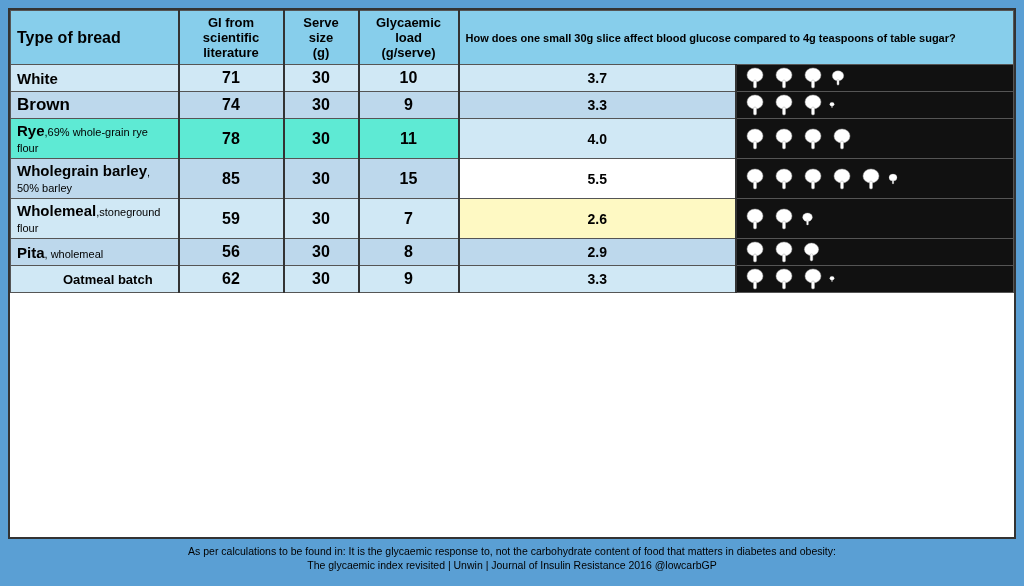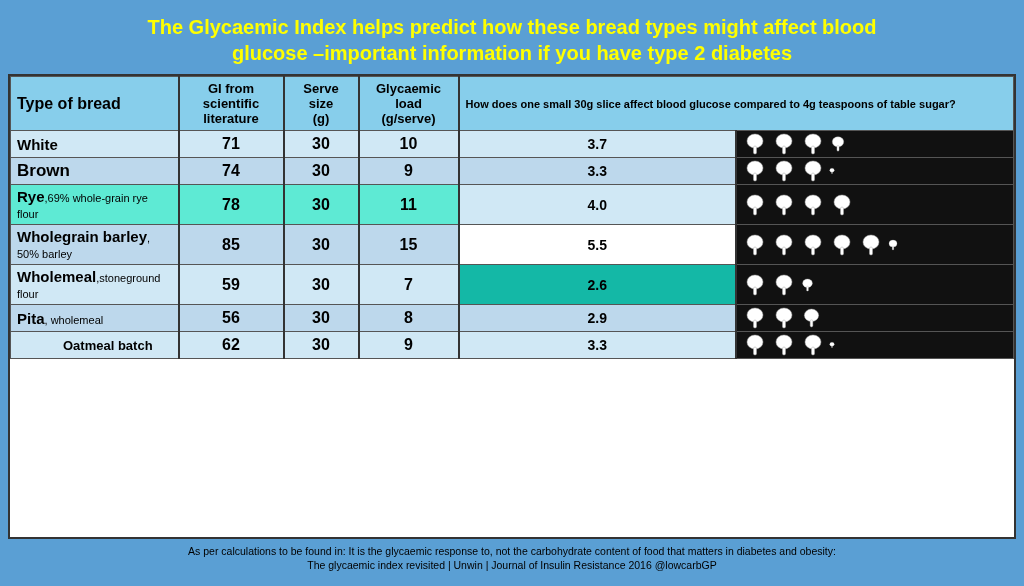--- a/index.html
+++ b/index.html
@@ -126,26 +126,20 @@
       border-right: 2px solid #333 !important;
     }
     .thick-border-left {
       border-left: 2px solid #333 !important;
     }
   </style>
 </head>
 <body>
 
 <div class="outer">
-  <div class="title-area">
-    <div class="title-text">
-      <span>The Glycaemic Index helps predict how these bread types might affect blood</span><br>
-      <span>glucose –important information if you have type 2 diabetes</span>
-    </div>
-  </div>
 
   <div class="table-wrapper">
     <table>
       <thead>
         <tr class="header-row">
           <th class="col-bread">Type of bread</th>
           <th class="col-gi thick-border-left thick-border-right">
             <span>GI from scientific literature</span>
           </th>
           <th class="col-serve thick-border-right">
@@ -290,21 +284,21 @@
               </div>
             </td>
     </tr>
           <tr style="background: rgb(208, 232, 245);">
       <td class="td-bread">
         <span style="font-weight:bold; font-size:15px;">Wholemeal</span><span style="font-weight:normal; font-size:11px;">,stoneground flour</span>
       </td>
       <td class="td-num thick-border-left thick-border-right">59</td>
       <td class="td-num thick-border-right">30</td>
       <td class="td-num thick-border-right">7</td>
-      <td class="td-gl-num thick-border-right" style="background:#14b8a6; width:45px;">2.6</td>
+      <td class="td-gl-num thick-border-right" style="background:#fef9c3; width:45px;">2.6</td>
       <td style="background:#111; padding:2px 4px; width:auto;">
               <div class="spoon-row">
                 <span class="spoon"><svg viewBox="0 0 28 22" xmlns="http://www.w3.org/2000/svg">
       <ellipse cx="14" cy="8" rx="8" ry="7" fill="white" stroke="#aaa" stroke-width="0.5"></ellipse>
       <rect x="12.5" y="13" width="3" height="8" rx="1.5" fill="white" stroke="#aaa" stroke-width="0.5"></rect>
     </svg></span>
                 <span class="spoon"><svg viewBox="0 0 28 22" xmlns="http://www.w3.org/2000/svg">
       <ellipse cx="14" cy="8" rx="8" ry="7" fill="white" stroke="#aaa" stroke-width="0.5"></ellipse>
       <rect x="12.5" y="13" width="3" height="8" rx="1.5" fill="white" stroke="#aaa" stroke-width="0.5"></rect>
     </svg></span>

